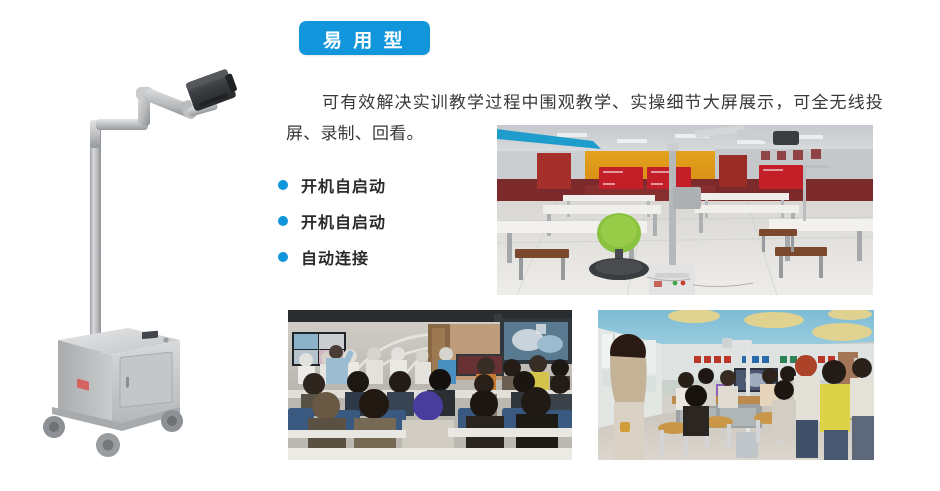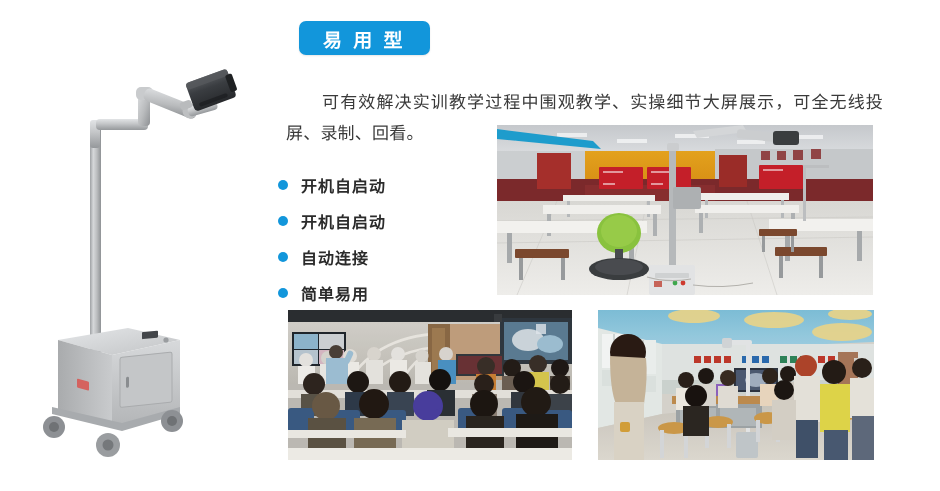--- a/index.html
+++ b/index.html
@@ -221,24 +221,20 @@
       <span class="dot"></span>
       <span class="label">开机自启动</span>
     </li>
     <li>
       <span class="dot"></span>
       <span class="label">开机自启动</span>
     </li>
     <li>
       <span class="dot"></span>
       <span class="label">自动连接</span>
-    </li>
-    <li>
-      <span class="dot"></span>
-      <span class="label">简单易用</span>
     </li>
   </ul>
 
   <div class="photo ph-main">
     <svg class="scene" viewBox="0 0 376 170" preserveAspectRatio="none">
       <defs>
         <linearGradient id="m-floor" x1="0" y1="0" x2="0" y2="1">
           <stop offset="0%" stop-color="#dcdbd7"></stop>
             <stop offset="100%" stop-color="#f2f1ee"></stop>
         </linearGradient>

